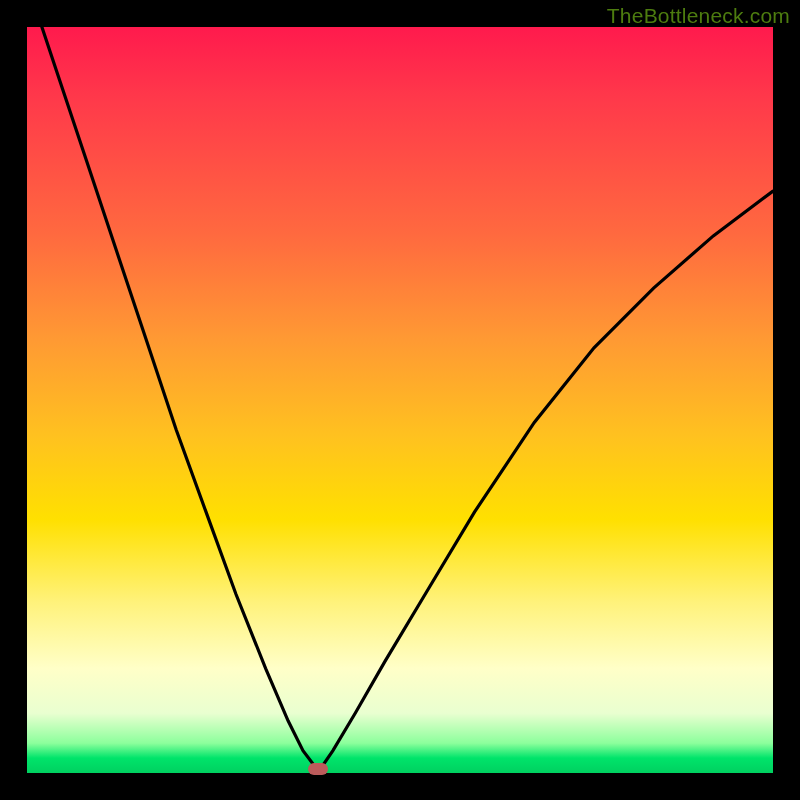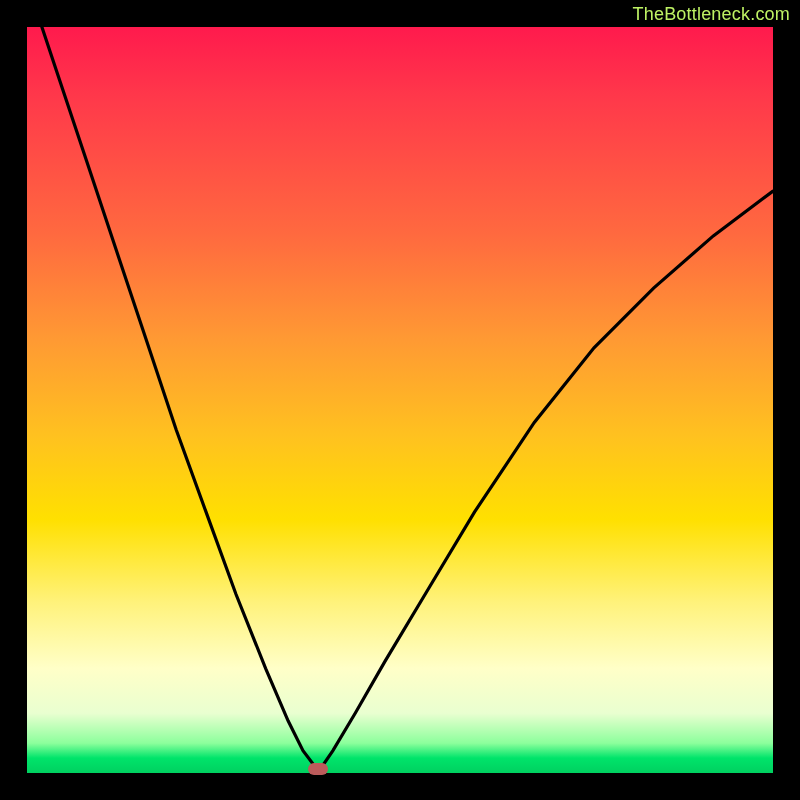--- a/index.html
+++ b/index.html
@@ -36,22 +36,22 @@
       #e9ffd0 92%,
       #8cff9c 96%,
       #00e46a 98%,
       #00d060 100%
     );
   }
   .watermark {
     position: absolute;
     top: 4px;
     right: 10px;
-    color: #bef264;
-    font-size: 18px;
+    color: #4d7c0f;
+    font-size: 21px;
     letter-spacing: 0.2px;
     user-select: none;
   }
   svg.curve {
     position: absolute;
     left: 0;
     top: 0;
     width: 746px;
     height: 746px;
     overflow: visible;

